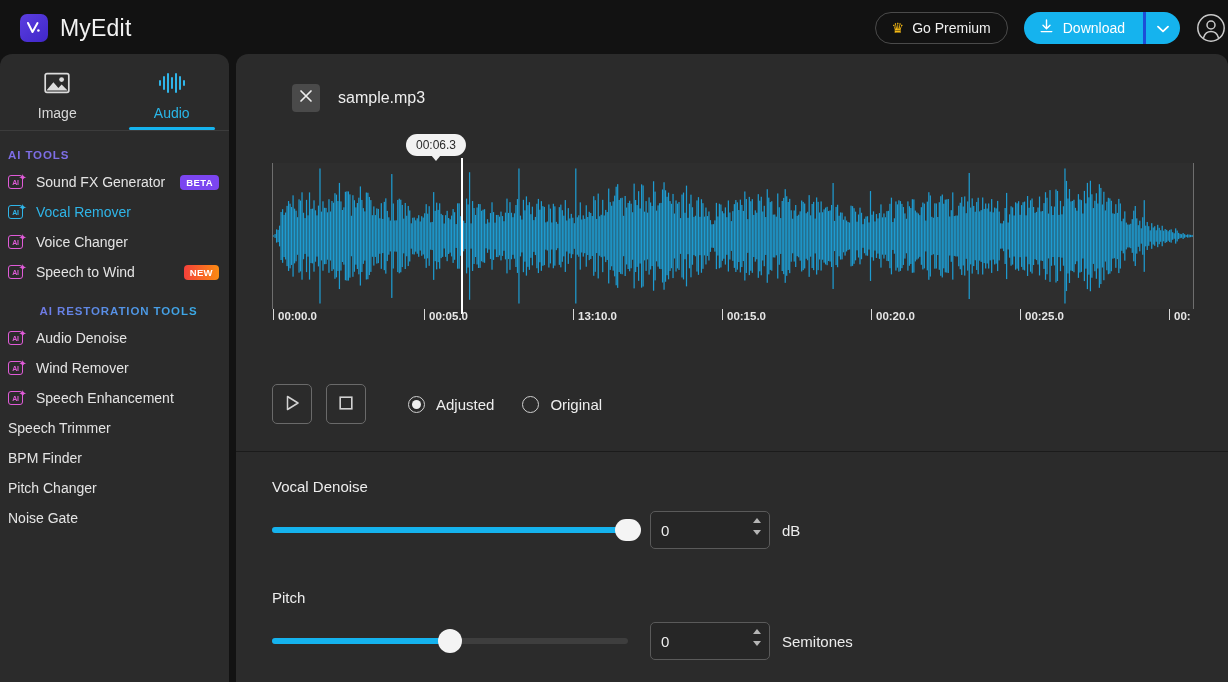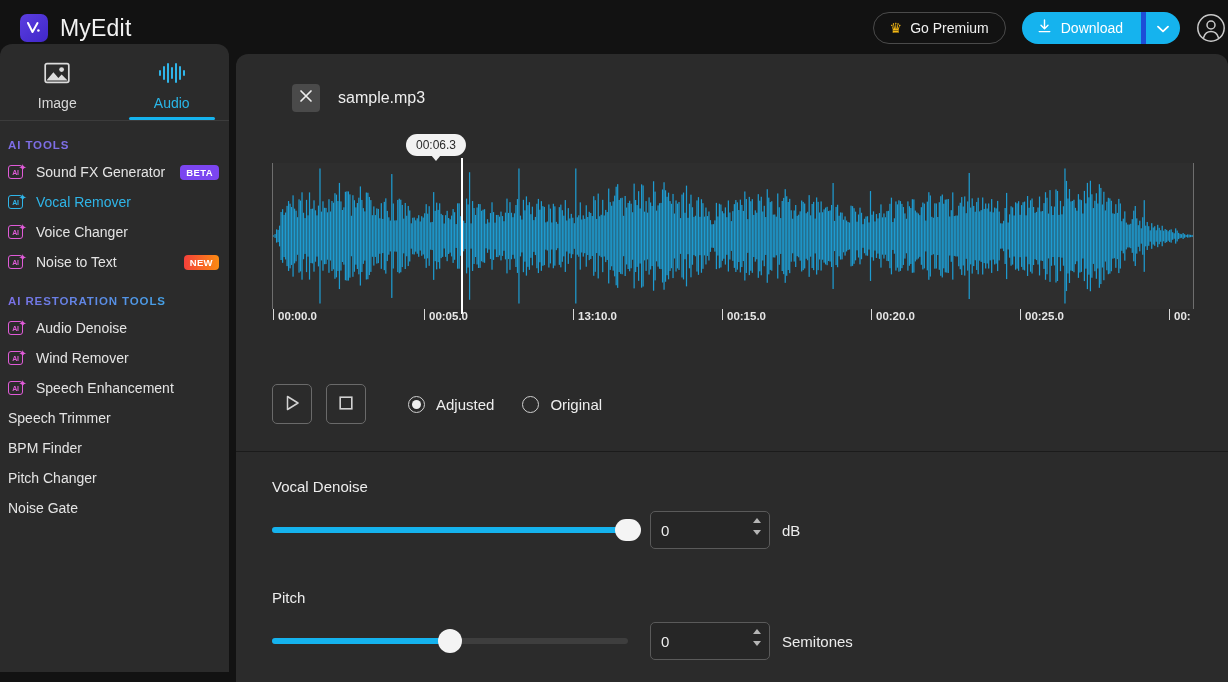--- a/index.html
+++ b/index.html
@@ -33,31 +33,31 @@
   .btn-premium {
     height: 32px; padding: 0 16px; border-radius: 16px;
     border: 1px solid #4a4a4a; background: transparent; color: #f0f0f0;
     font-size: 14px; display: flex; align-items: center; gap: 8px; cursor: pointer;
   }
   .crown { color: #f5b914; font-size: 14px; line-height: 1; }
   .dl-group { display: flex; align-items: stretch; height: 32px; border-radius: 16px; overflow: hidden; }
   .btn-download {
     background: #15b3ee; color: #fff; font-size: 14px;
     padding: 0 18px 0 14px; display: flex; align-items: center; gap: 8px;
-    border: none; cursor: pointer; border-right: 5px solid #1d4ed8;
+    border: none; cursor: pointer; border-right: 3px solid #1d4ed8;
   }
   .btn-dl-caret {
     background: #15b3ee; border: none; width: 34px; cursor: pointer;
     display: flex; align-items: center; justify-content: center; color: #fff;
   }
   .avatar-btn { width: 30px; height: 30px; cursor: pointer; display:flex; }
 
   
   .sidebar {
-    position: absolute; left: 0; top: 44px; width: 229px; height: 628px;
+    position: absolute; left: 0; top: 54px; width: 229px; height: 628px;
     background: #2b2b2b; border-radius: 12px 12px 0 0;
     overflow: hidden;
   }
   .tabs { display: flex; height: 76px; }
   .tab {
     flex: 1; display: flex; flex-direction: column; align-items: center;
     justify-content: flex-end; gap: 7px; padding-bottom: 9px;
     cursor: pointer; position: relative; color: #d8d8d8; font-size: 14px;
   }
   .tab.active { color: #29b6e8; }
@@ -67,21 +67,21 @@
     background: #15b3ee; border-radius: 2px;
   }
   .tabs-sep { height: 1px; background: #3c3c3c; margin: 0 0 0 0; }
 
   .section-head {
     font-size: 11.5px; letter-spacing: .9px; padding: 18px 0 6px 8px; font-weight: 700;
   }
   .section-head.ai { color: #7e6ee6; }
   .section-head.rest {
     background: linear-gradient(90deg,#7e6ee6 0%, #2fb5e8 100%);
-    -webkit-background-clip: text; background-clip: text; color: transparent;
+    -webkit-background-clip: text; background-clip: text; color: transparent; text-align: center;
   }
   .section-head.gen { color: #8d8d8d; }
 
   .tool-row {
     display: flex; align-items: center; gap: 8px; height: 30px;
     padding: 0 10px 0 8px; cursor: pointer; color: #e4e4e4; font-size: 14px;
   }
   .tool-row .tname { white-space: nowrap; }
   .tool-row.active .tname { color: #2fb5e8; }
   .plain-row {
@@ -303,21 +303,21 @@
           <span class="box">AI</span>
           <span class="spark">✦</span>
         </span>
       <span class="tname">Voice Changer</span>
     </div>
     <div class="tool-row">
       <span class="ai-ico">
           <span class="box">AI</span>
           <span class="spark">✦</span>
         </span>
-      <span class="tname">Noise to Text</span>
+      <span class="tname">Speech to Wind</span>
       <span class="badge new">NEW</span>
     </div>
 
     <div class="section-head rest">AI RESTORATION TOOLS</div>
     <div class="tool-row">
       <span class="ai-ico">
           <span class="box">AI</span>
           <span class="spark">✦</span>
         </span>
       <span class="tname">Audio Denoise</span>

